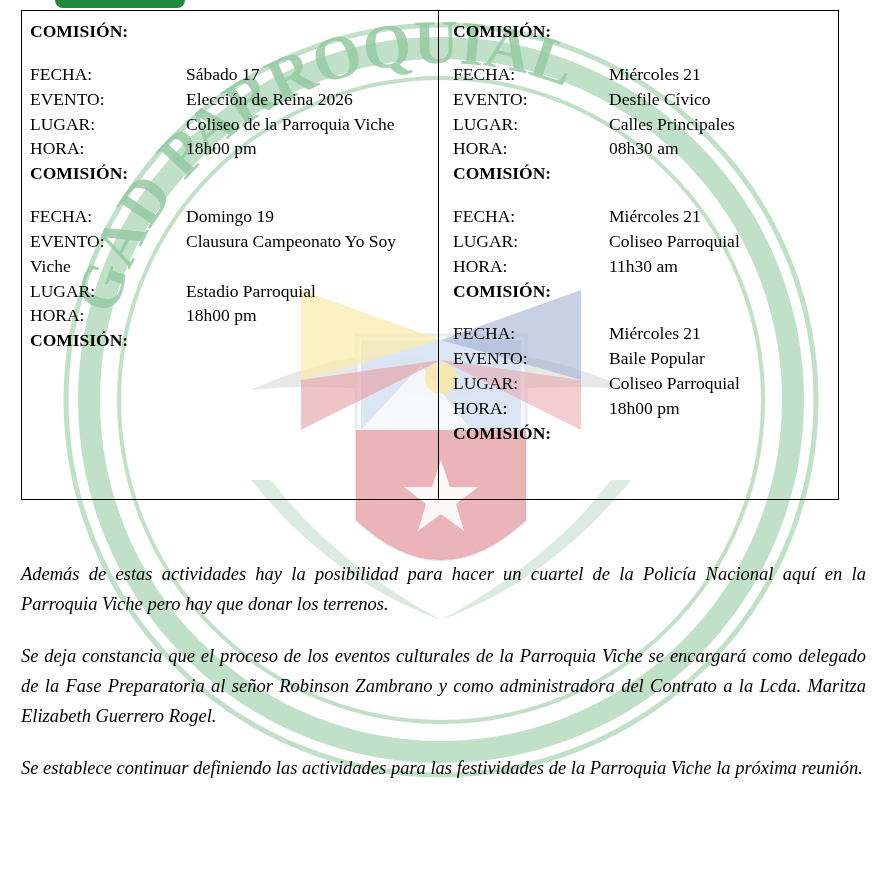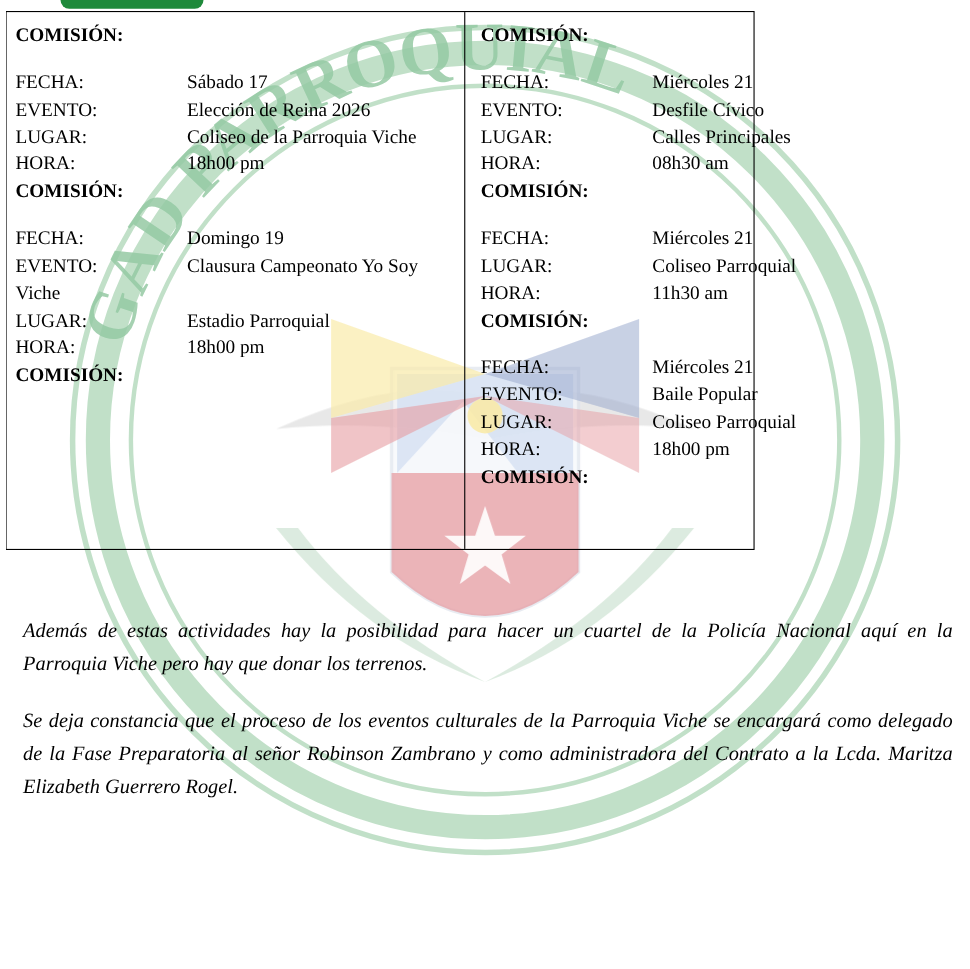--- a/index.html
+++ b/index.html
@@ -44,23 +44,23 @@
     width: 130px;
     height: 8px;
     background: #1f8a3b;
     border-radius: 0 0 40px 40px;
     z-index: 3;
   }
 
   
   .schedule-table {
     position: absolute;
-    left: 5px;
+    left: 21px;
     top: 10px;
-    width: 681px;
+    width: 818px;
     height: 490px;
     border: 1.6px solid #000;
     box-sizing: border-box;
     z-index: 2;
     background: transparent;
   }
   .schedule-table .col {
     position: absolute;
     top: 0;
     bottom: 0;
@@ -274,15 +274,16 @@
           <span class="lbl">HORA:</span><span class="val">18h00 pm</span>
         </div>
         <div class="comision">COMISIÓN:</div>
       </div>
     </div>
   </div>
 
   <div class="paras">
     <p class="para">Además de estas actividades hay la posibilidad para hacer un cuartel de la Policía Nacional aquí en la Parroquia Viche pero hay que donar los terrenos.</p>
     <p class="para">Se deja constancia que el proceso de los eventos culturales de la Parroquia Viche se encargará como delegado de la Fase Preparatoria al señor Robinson Zambrano y como administradora del Contrato a la Lcda. Maritza Elizabeth Guerrero Rogel.</p>
+    <p class="para">Se establece continuar definiendo las actividades para las festividades de la Parroquia Viche la próxima reunión.</p>
   </div>
 
 </div>
 
 </body></html>

